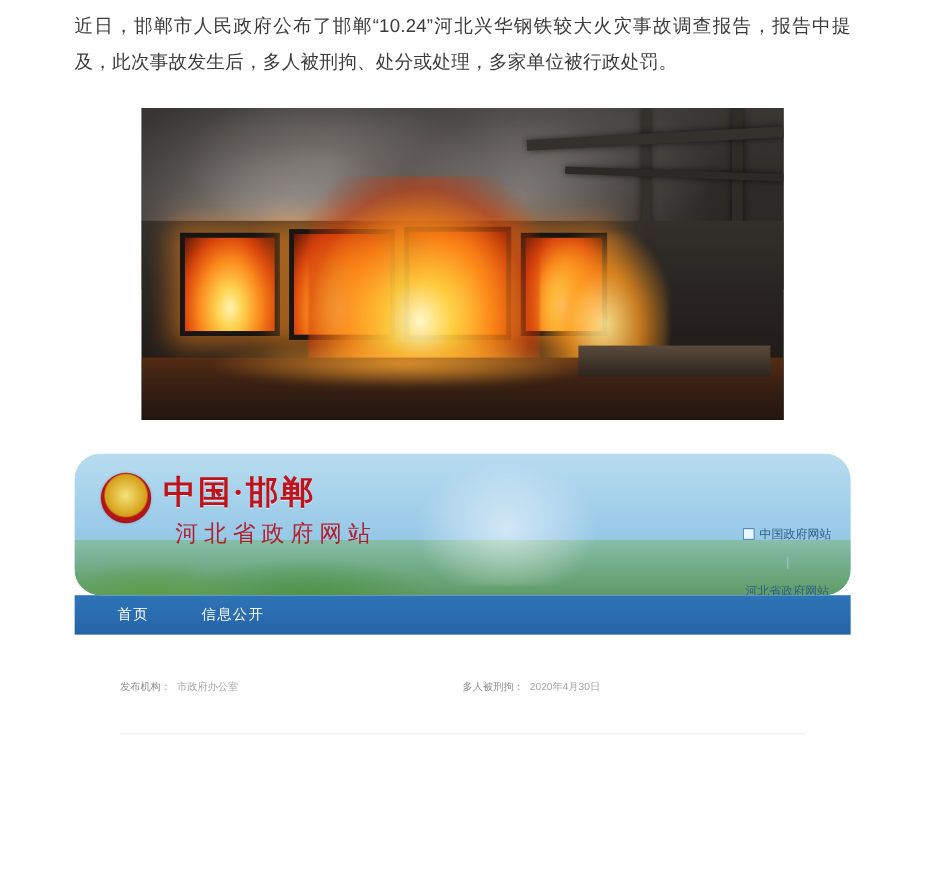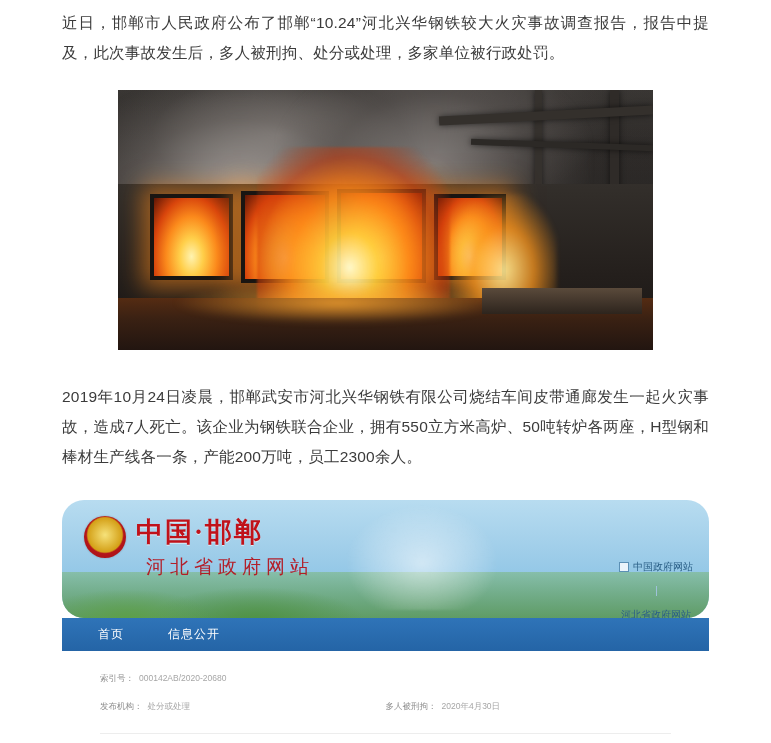--- a/index.html
+++ b/index.html
@@ -286,21 +286,20 @@
         <div class="ph-window ph-w3"></div>
         <div class="ph-window ph-w4"></div>
         <div class="ph-flame-big"></div>
         <div class="ph-flame-b"></div>
         <div class="ph-ground"></div>
         <div class="ph-glow-ground"></div>
         <div class="ph-pipe"></div>
       </div>
     </div>
 
-    <p class="para para-two">2019年10月24日凌晨，邯郸武安市河北兴华钢铁有限公司烧结车间皮带通廊发生一起火灾事故，造成7人死亡。该企业为钢铁联合企业，拥有550立方米高炉、50吨转炉各两座，H型钢和棒材生产线各一条，产能200万吨，员工2300余人。</p>
 
     <div class="gov-wrap">
       <div class="gov">
 
         <div class="gov-banner">
           <div class="hills"></div>
           <div class="horse"></div>
           <div class="gov-emblem"></div>
           <div class="gov-title">中国·邯郸</div>
           <div class="gov-subtitle">河北省政府网站</div>
@@ -317,29 +316,25 @@
           </div>
         </div>
 
         <div class="gov-nav">
           <div class="nav-item">首页</div>
           <div class="nav-item">信息公开</div>
         </div>
 
         <div class="gov-body">
           <div class="gov-row">
-            <div class="gov-cell">
-              <span class="lbl">索引号：</span>
-              <span class="val">000142AB/2020-20680</span>
-            </div>
           </div>
           <div class="gov-row">
             <div class="gov-cell">
               <span class="lbl">发布机构：</span>
-              <span class="val">处分或处理</span>
+              <span class="val">市政府办公室</span>
             </div>
             <div class="gov-cell">
               <span class="lbl">多人被刑拘：</span>
               <span class="val">2020年4月30日</span>
             </div>
           </div>
         </div>
 
         <div class="gov-sep"></div>
       </div>

